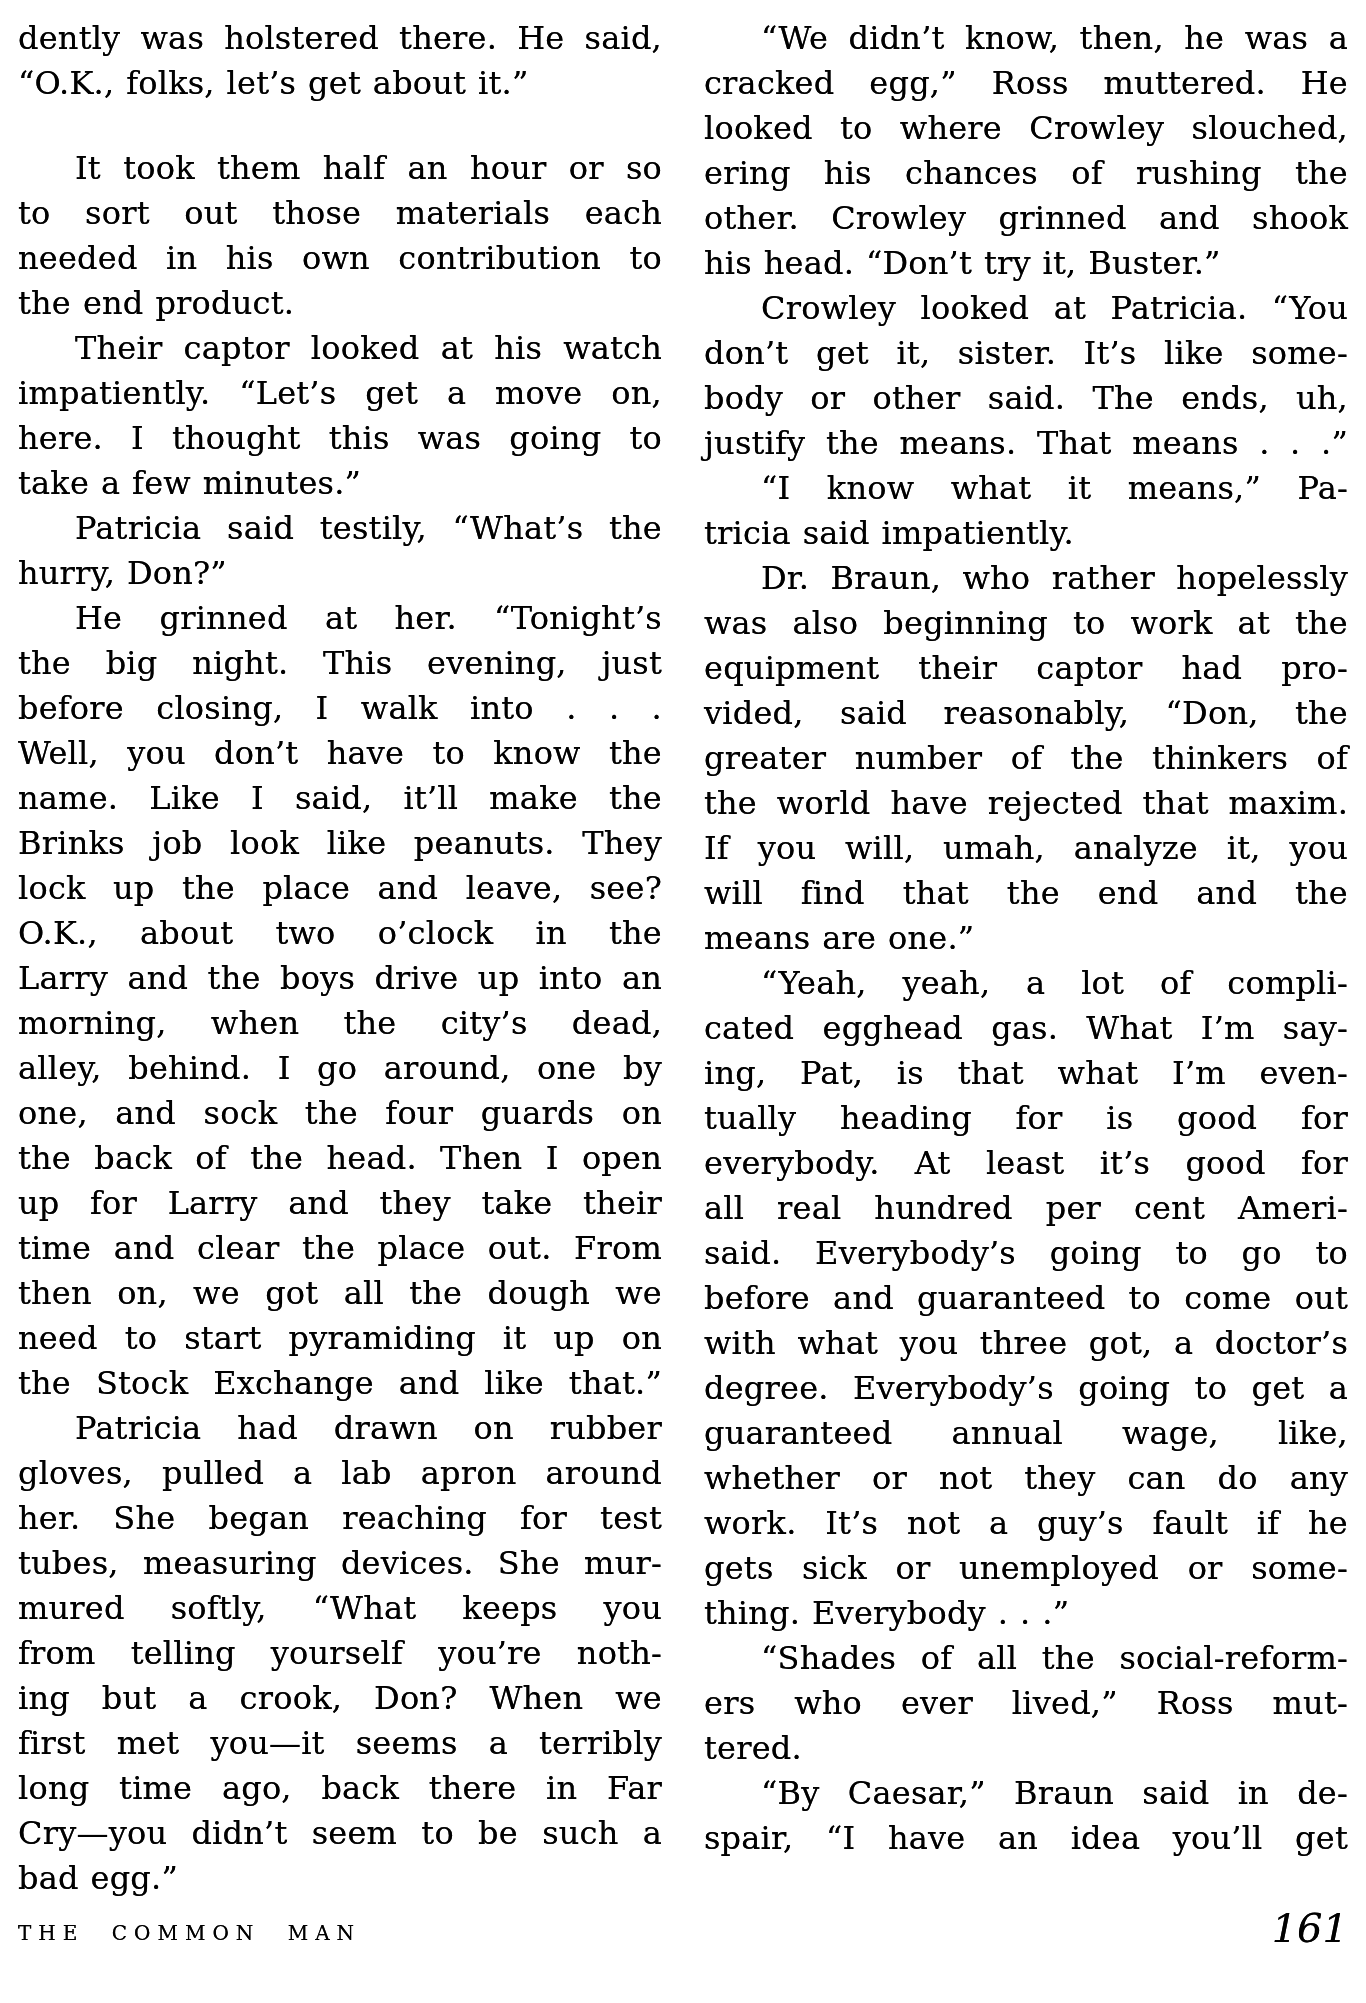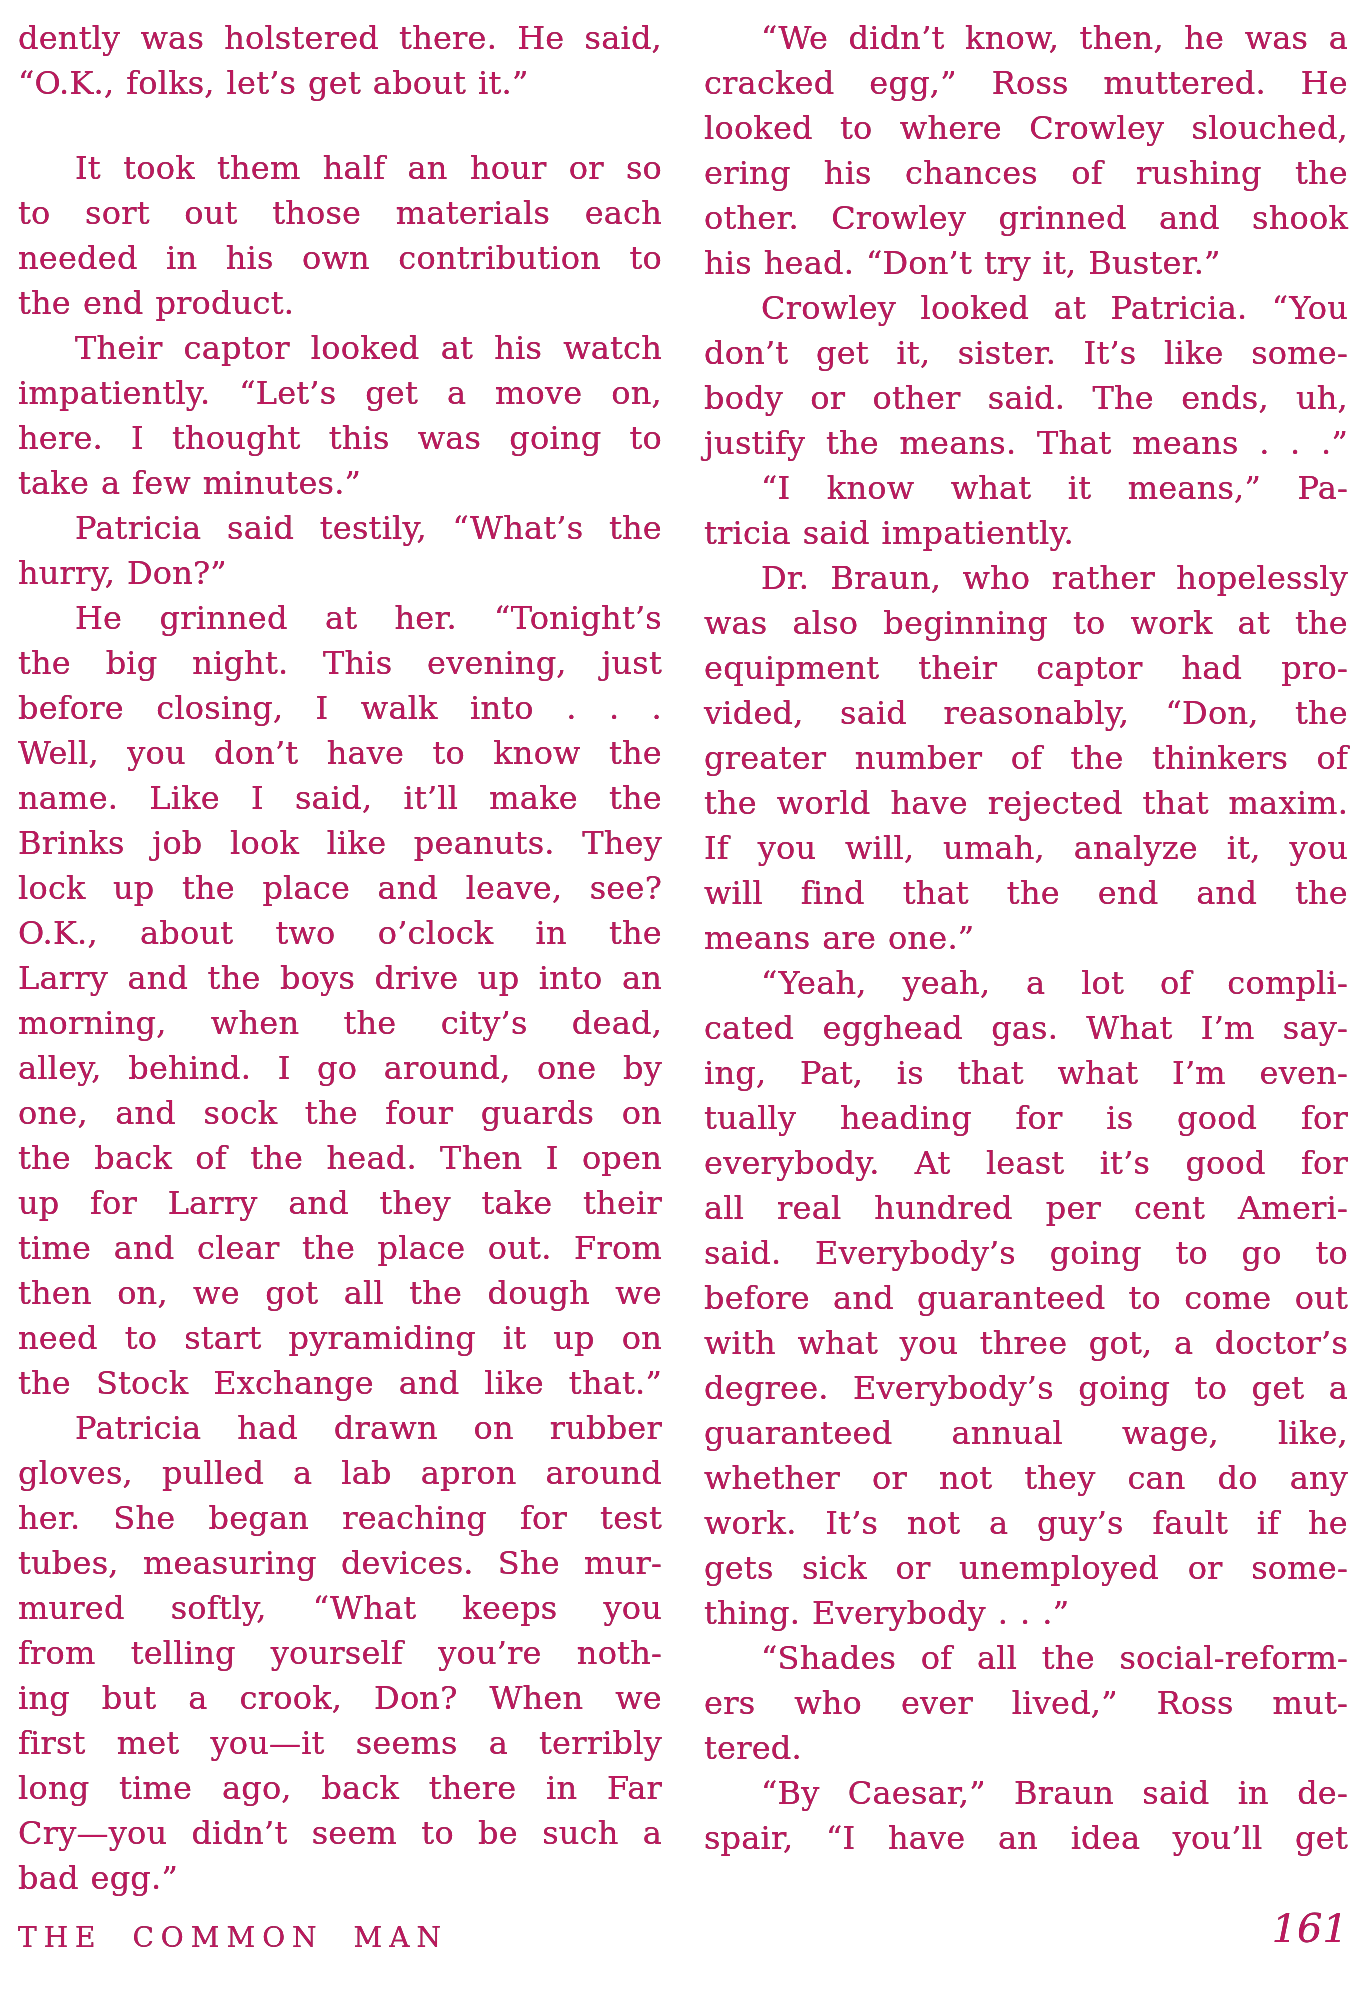--- a/index.html
+++ b/index.html
@@ -46,36 +46,36 @@
   .line.gap {
     margin-top: 40px;
   }
   .footer {
     display: flex;
     justify-content: space-between;
     align-items: flex-start;
     margin-top: 20px;
   }
   .running-title {
-    font-size: 28px;
+    font-size: 20px;
     letter-spacing: 7px;
     word-spacing: 14px;
     text-shadow: 0 0 0.6px rgba(0,0,0,0.8);
   }
   .page-number {
     font-size: 40px;
     transform: translateY(-16px);
     text-shadow: 0 0 0.6px rgba(0,0,0,0.8);
     font-style: italic;
   }
 </style>
 </head>
 <body>
 
-<div class="page" style="background: rgb(255, 255, 255); color: #be185d;">
+<div class="page" style="background: rgb(255, 255, 255); color: #000000;">
   <div class="columns">
     <div class="column">
 
     <div class="line just">dently was holstered there. He said,</div>
         <div class="line">“O.K., folks, let’s get about it.”</div>
         <div class="line just indent gap">It took them half an hour or so</div>
         <div class="line just">to sort out those materials each</div>
         <div class="line just">needed in his own contribution to</div>
         <div class="line">the end product.</div>
         <div class="line just indent">Their captor looked at his watch</div>

